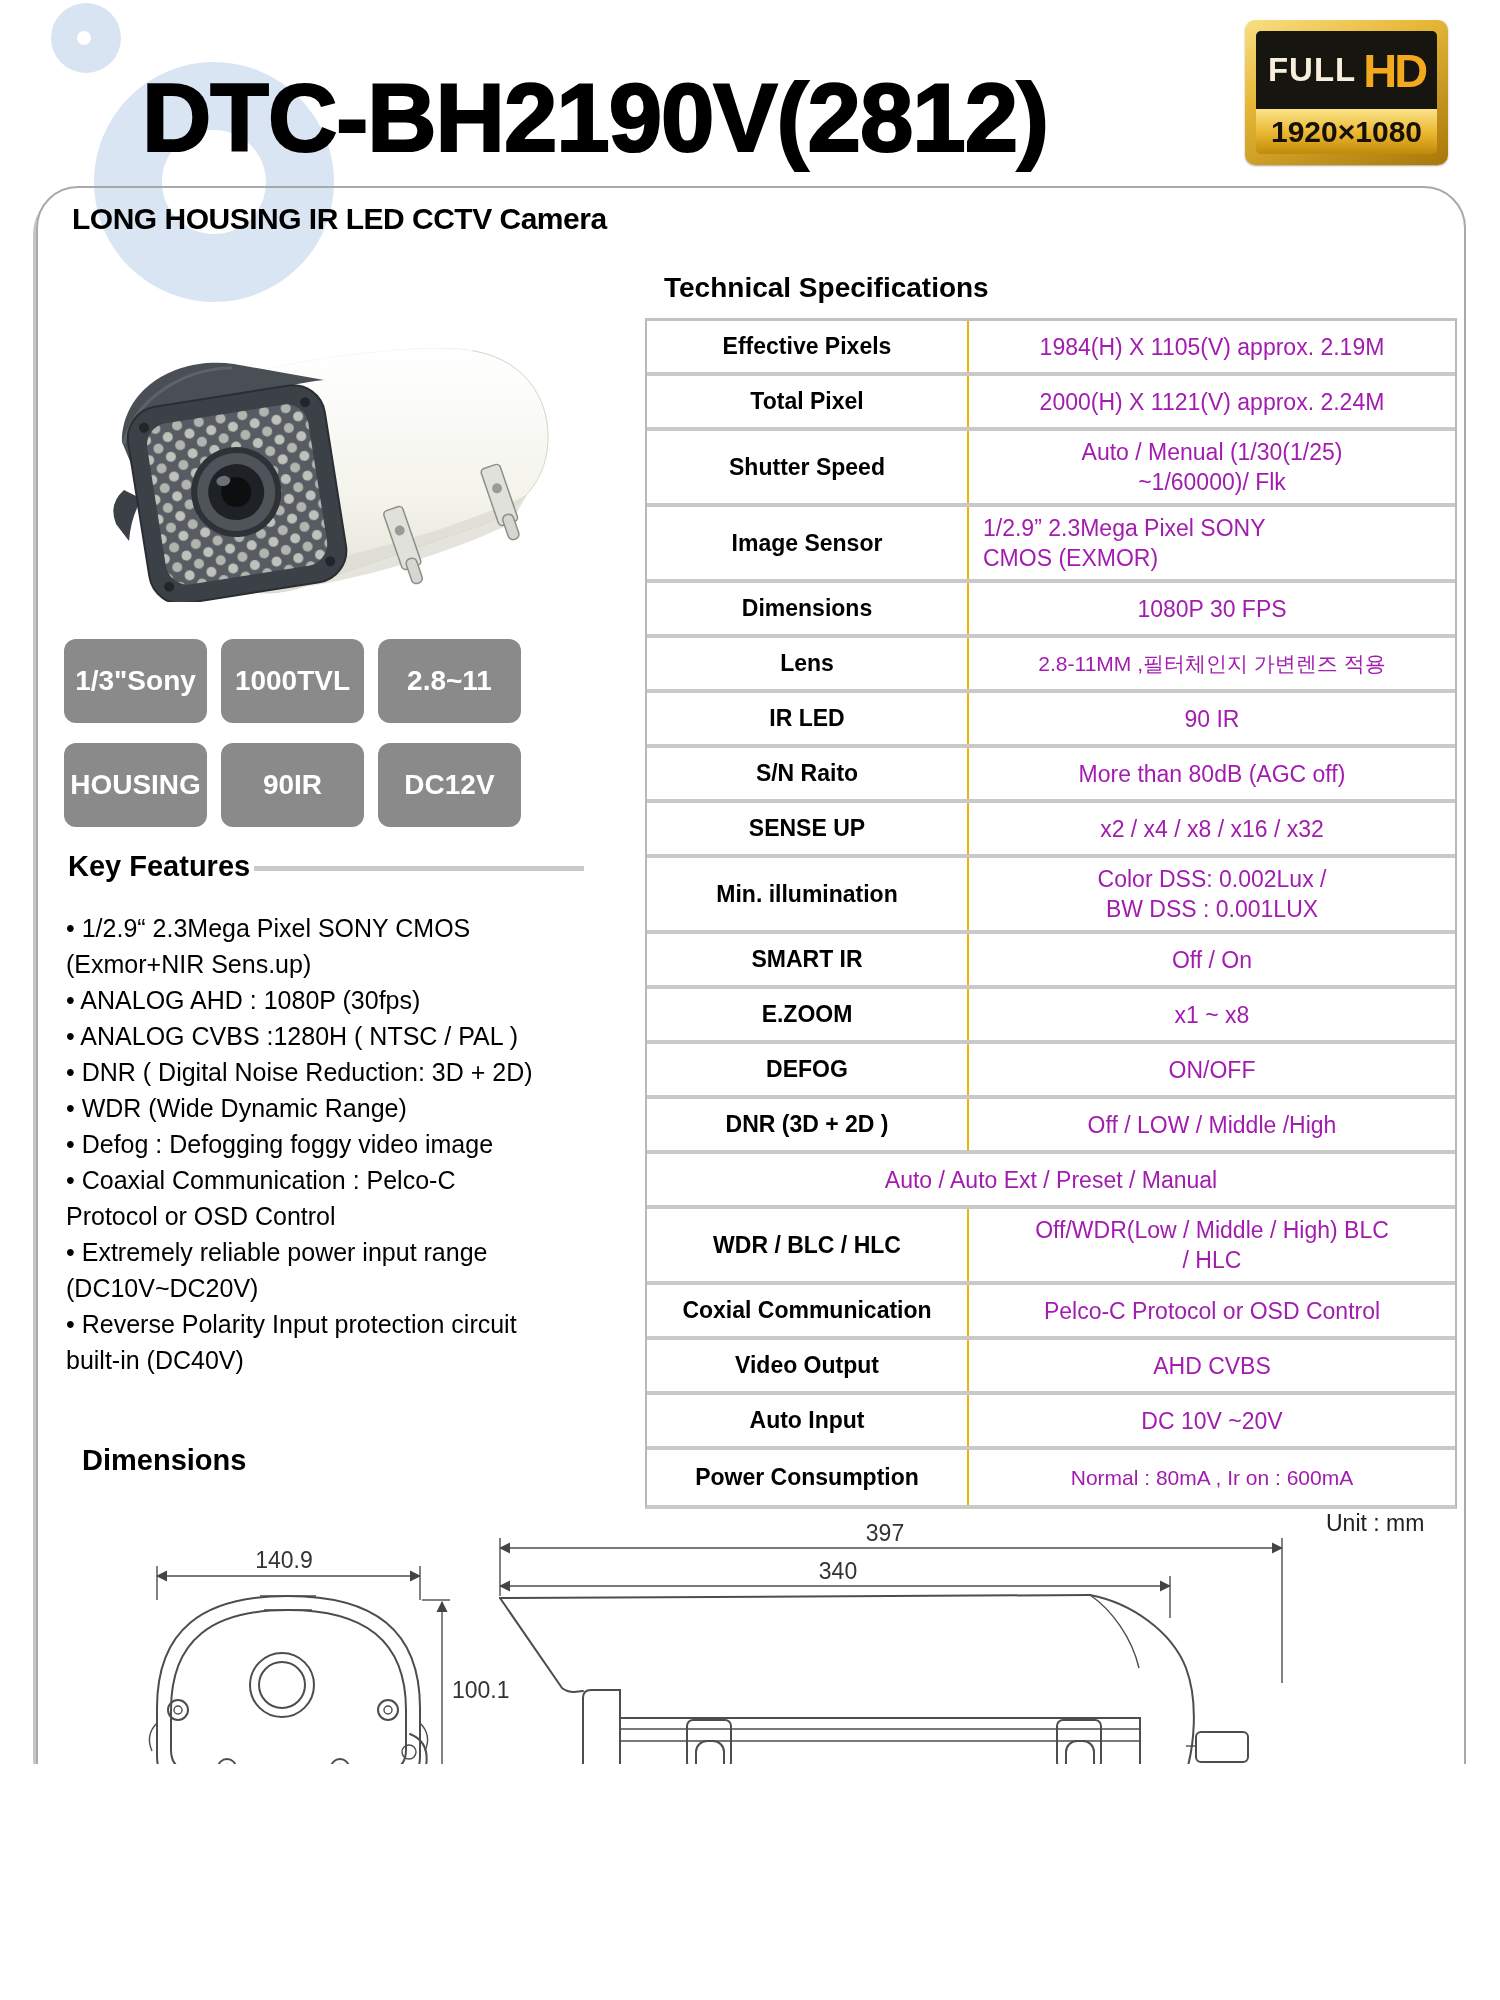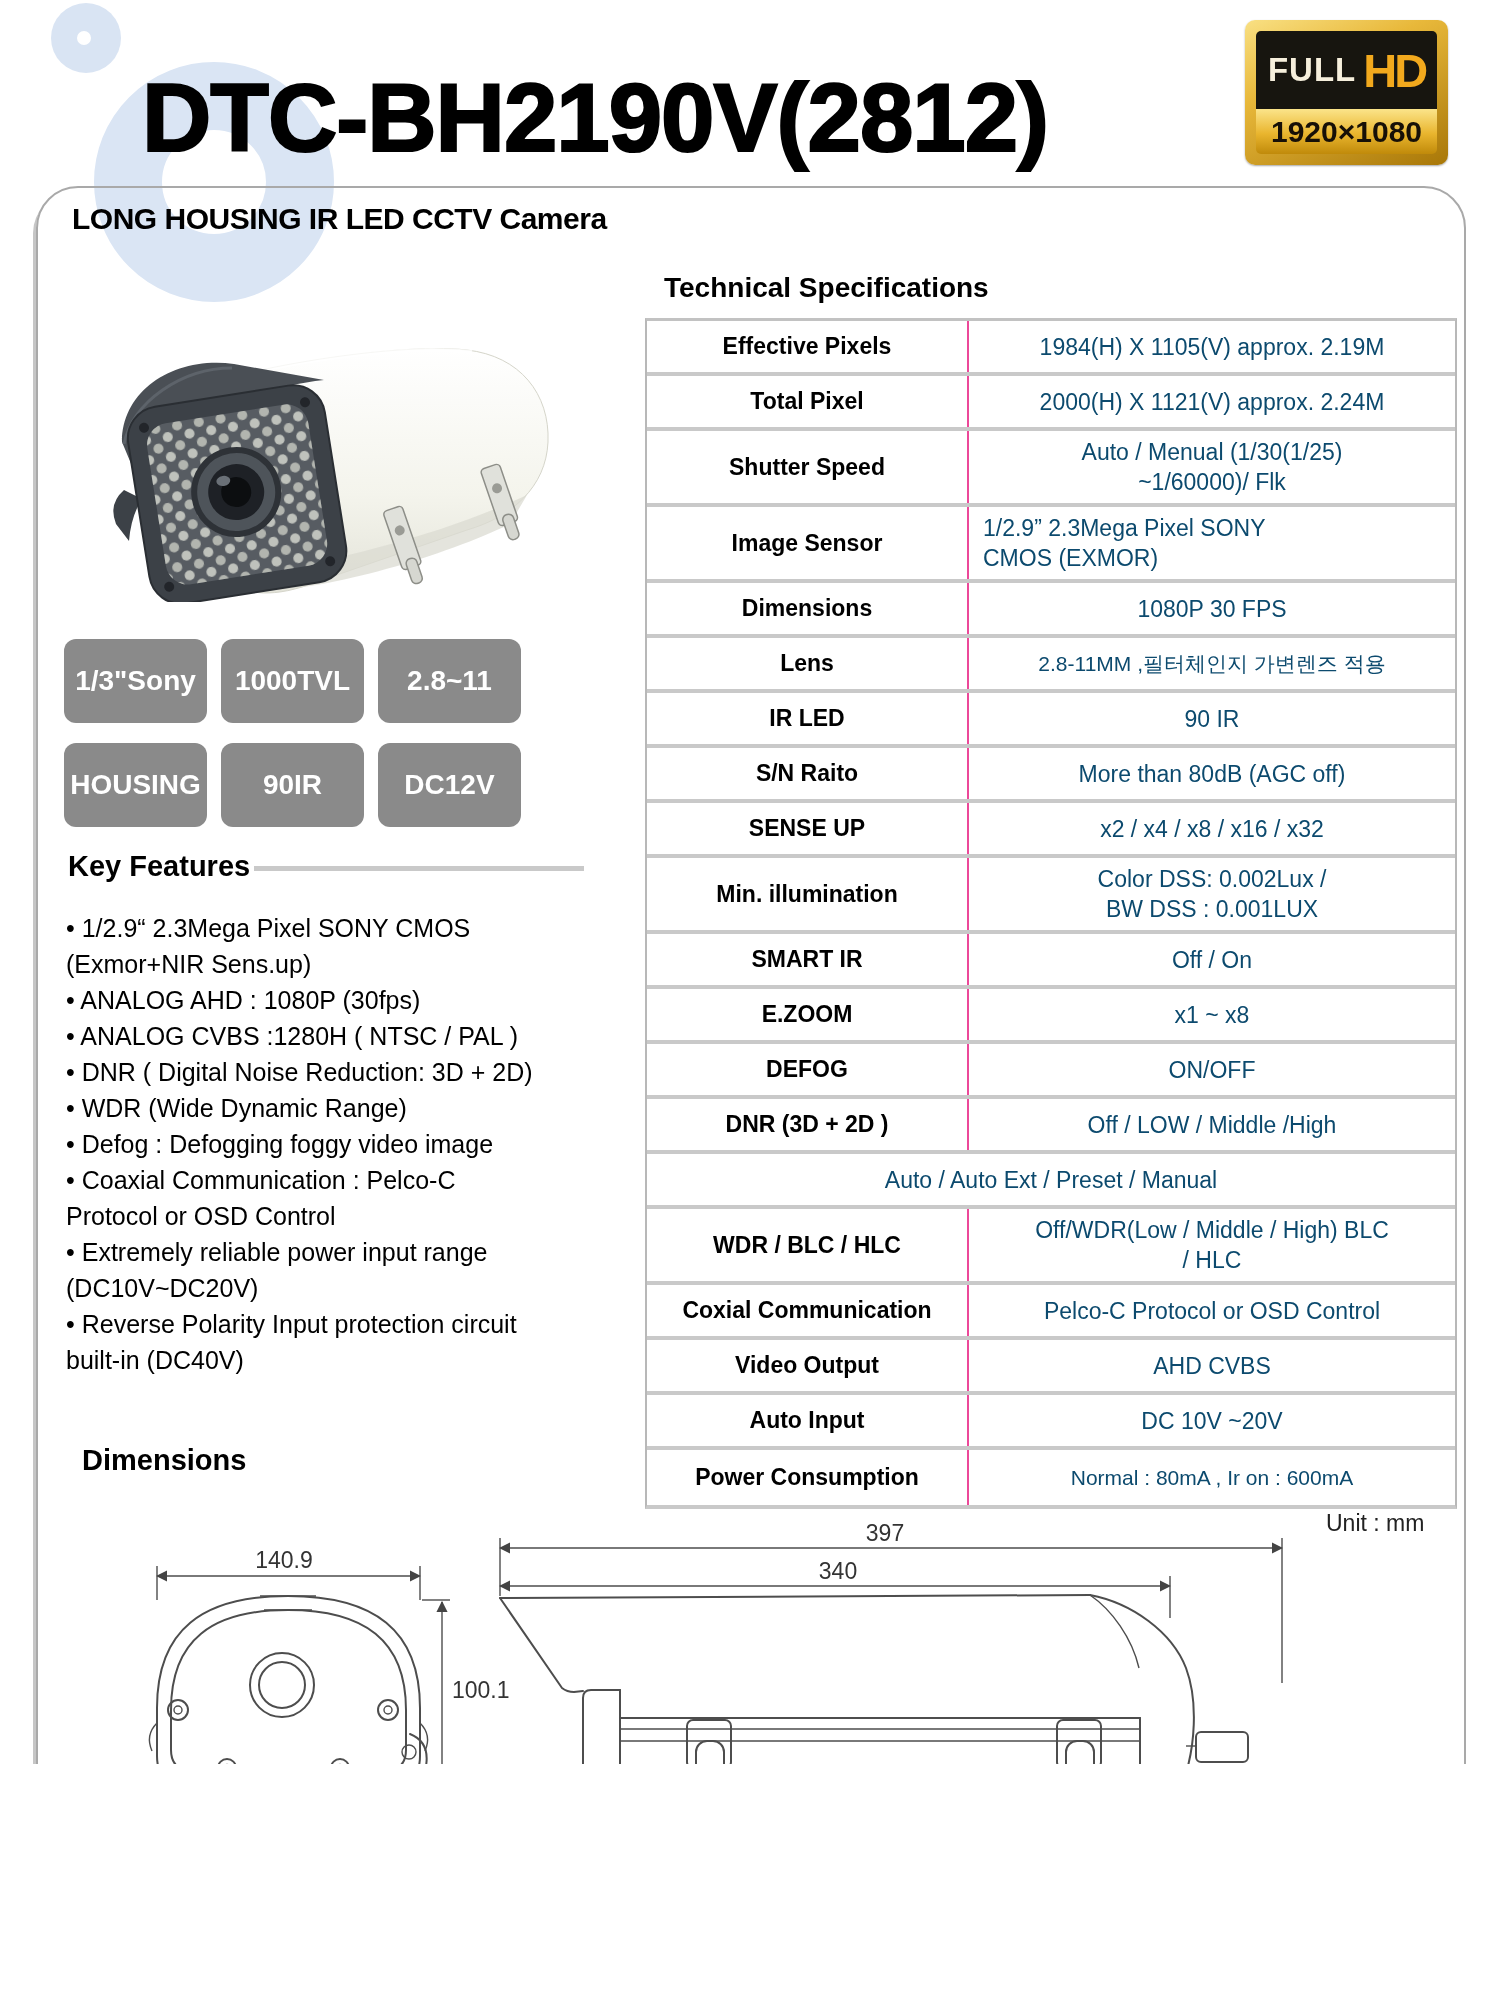--- a/index.html
+++ b/index.html
@@ -50,23 +50,23 @@
   .feature::before{content:"\2022  ";}
 
   
   .spec-title{left:626px;top:84px;font-size:28px;font-weight:700;white-space:nowrap;}
   .spec-table{left:607px;top:130px;width:812px;box-sizing:border-box;
               border-top:3px solid #c2c2c2;border-bottom:4px solid #c9c9c9;
               border-left:2px solid #b8b8b8;border-right:2px solid #b8b8b8;}
   .spec-row{display:flex;min-height:55px;border-bottom:4px solid #c9c9c9;box-sizing:border-box;align-items:stretch;}
   .spec-row:last-child{border-bottom:none;}
   .spec-row.tall{min-height:76px;}
-  .spec-label{width:322px;border-right:2px solid #ec4899;display:flex;align-items:center;justify-content:center;
+  .spec-label{width:322px;border-right:2px solid #eab308;display:flex;align-items:center;justify-content:center;
               font-size:23px;font-weight:700;text-align:left;padding:3px 4px;box-sizing:border-box;}
-  .spec-value{flex:1;display:flex;align-items:center;justify-content:center;font-size:23px;color:#0c4a6e;
+  .spec-value{flex:1;display:flex;align-items:center;justify-content:center;font-size:23px;color:#a21caf;
               text-align:center;white-space:pre-line;line-height:30px;padding:4px 10px;box-sizing:border-box;border-radius:15px;}
   .spec-row.small .spec-value{font-size:21px;}
   .spec-row.left .spec-value{justify-content:flex-start;text-align:left;padding-left:14px;}
 
   
   .dim-title{left:44px;top:1256px;font-size:29px;font-weight:700;white-space:nowrap;}
   .unit-label{left:1288px;top:1322px;font-size:23px;color:#222;white-space:nowrap;}
   .front-view{left:82px;top:1350px;width:400px;height:300px;}
   .side-view{left:432px;top:1320px;width:830px;height:360px;}
 

